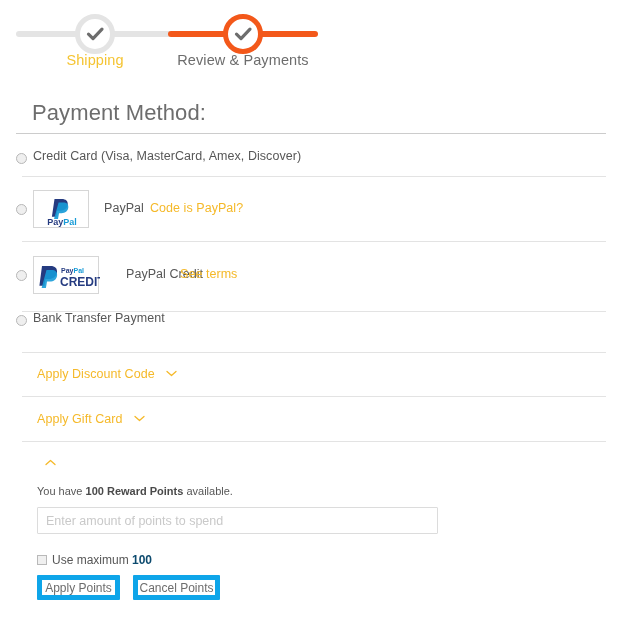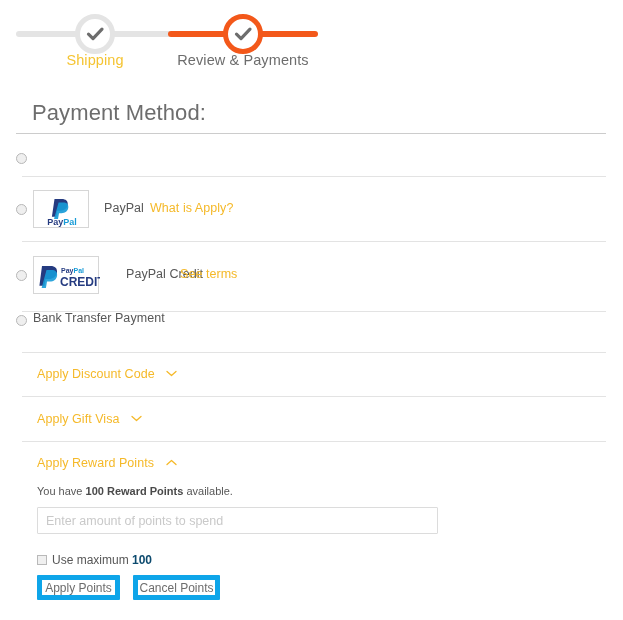--- a/index.html
+++ b/index.html
@@ -261,34 +261,35 @@
 
   <div class="step-label label-review">Review &amp; Payments</div>
   <div class="step-label label-shipping">Shipping</div>
 </div>
 
 <h2 id="payment-method-title">Payment Method:</h2>
 <div class="hr-main"></div>
 
 <div class="pay-row" style="top:148px;height:22px;">
   <span class="radio-dot" style="left:0px;top:5px;"></span>
+  <span class="pay-label" style="left:17px;top:1px;">Credit Card (Visa, MasterCard, Amex, Discover)</span>
 </div>
 <div class="hr-inner" style="top:176px;"></div>
 
 <div class="pay-row" style="top:190px;height:40px;">
   <span class="radio-dot" style="left:0px;top:14px;"></span>
   <div class="logo-box" style="left:17px;top:0px;width:56px;height:38px;">
     <svg viewBox="0 0 56 38" width="56" height="38">
       <path d="M20.5 8 h7.2 c4.2 0 6.4 2.1 6.0 5.6 c-0.45 4.0 -3.5 6.2 -7.5 6.2 h-3.0 l-1.0 6.0 h-4.3 z" fill="#253b80"></path>
       <path d="M24.6 11.5 h4.6 c3.6 0 5.5 1.9 5.1 5.1 c-0.4 3.6 -3.1 5.6 -6.7 5.6 h-2.6 l-1.0 5.9 h-4.0 z" fill="#179bd7" opacity="0.92"></path>
       <text x="28" y="34" font-family="'Liberation Sans', sans-serif" font-size="9" font-weight="bold" text-anchor="middle" fill="#253b80">Pay<tspan fill="#179bd7">Pal</tspan></text>
     </svg>
   </div>
   <span class="pay-label" style="left:88px;top:11px;">PayPal</span>
-  <a class="pay-label link-gold" style="left:134px;top:11px;" href="#">What is Apply?</a>
+  <a class="pay-label link-gold" style="left:134px;top:11px;" href="#">Code is PayPal?</a>
 </div>
 <div class="hr-inner" style="top:241px;"></div>
 
 <div class="pay-row" style="top:256px;height:40px;">
   <span class="radio-dot" style="left:0px;top:14px;"></span>
   <div class="logo-box" style="left:17px;top:0px;width:66px;height:38px;">
     <svg viewBox="0 0 66 38" width="66" height="38">
       <path d="M8 9 h8.5 c4.6 0 7.0 2.4 6.5 6.3 c-0.5 4.4 -3.9 6.8 -8.3 6.8 h-3.2 l-1.1 6.6 h-5.0 z" fill="#253b80"></path>
       <path d="M12.5 13 h5.0 c3.9 0 6.0 2.0 5.6 5.5 c-0.45 3.9 -3.4 6.1 -7.3 6.1 h-2.8 l-1.1 6.4 h-4.3 z" fill="#179bd7" opacity="0.9"></path>
       <text x="27" y="16" font-family="'Liberation Sans', sans-serif" font-size="7" font-weight="bold" fill="#253b80">Pay<tspan fill="#179bd7">Pal</tspan></text>
@@ -308,29 +309,28 @@
 
 <div class="collapse-title" style="left:37px;top:367px;text-align:right;">
   <span>Apply Discount Code</span>
   <svg class="chev" width="11" height="7" viewBox="0 0 11 7">
     <path d="M1 1.5 L5.5 5.5 L10 1.5" fill="none" stroke="#f5b929" stroke-width="1.3" stroke-linecap="round" stroke-linejoin="round"></path>
   </svg>
 </div>
 <div class="hr-inner" style="top:396px;"></div>
 
 <div class="collapse-title" style="left:37px;top:412px;">
-  <span>Apply Gift Visa</span>
+  <span>Apply Gift Card</span>
   <svg class="chev" width="11" height="7" viewBox="0 0 11 7">
     <path d="M1 1.5 L5.5 5.5 L10 1.5" fill="none" stroke="#f5b929" stroke-width="1.3" stroke-linecap="round" stroke-linejoin="round"></path>
   </svg>
 </div>
 <div class="hr-inner" style="top:441px;"></div>
 
 <div class="collapse-title" style="left:37px;top:456px;">
-  <span>Apply Reward Points</span>
   <svg class="chev" width="11" height="7" viewBox="0 0 11 7">
     <path d="M1 5.5 L5.5 1.5 L10 5.5" fill="none" stroke="#f5b929" stroke-width="1.3" stroke-linecap="round" stroke-linejoin="round"></path>
   </svg>
 </div>
 
 <div id="reward-available-text"><span>You have </span><b>100 Reward Points</b><span> available.</span></div>
 
 <input id="reward-points-input" type="text" placeholder="Enter amount of points to spend" style="">
 
 <div id="use-max-row"><span class="checkbox-sq"></span><span>Use maximum </span><b>100</b></div>

